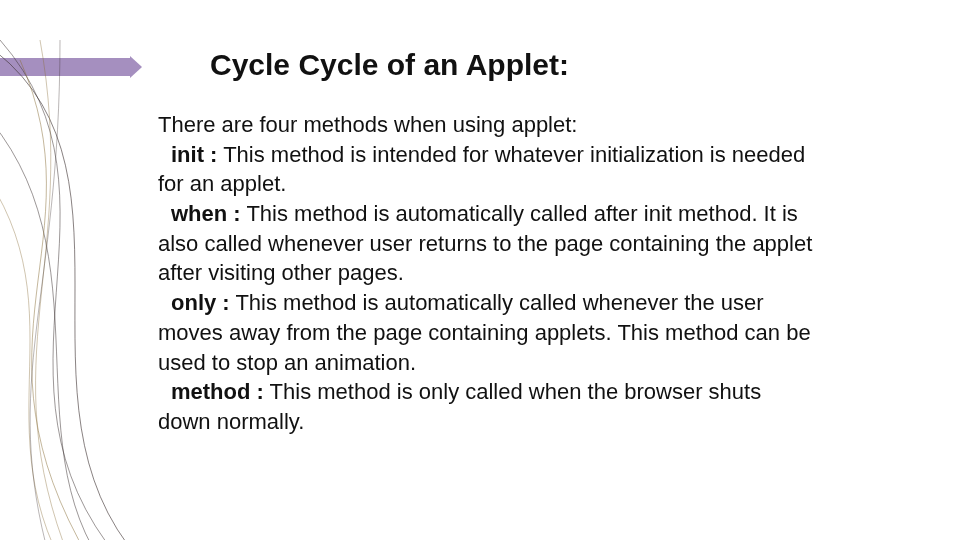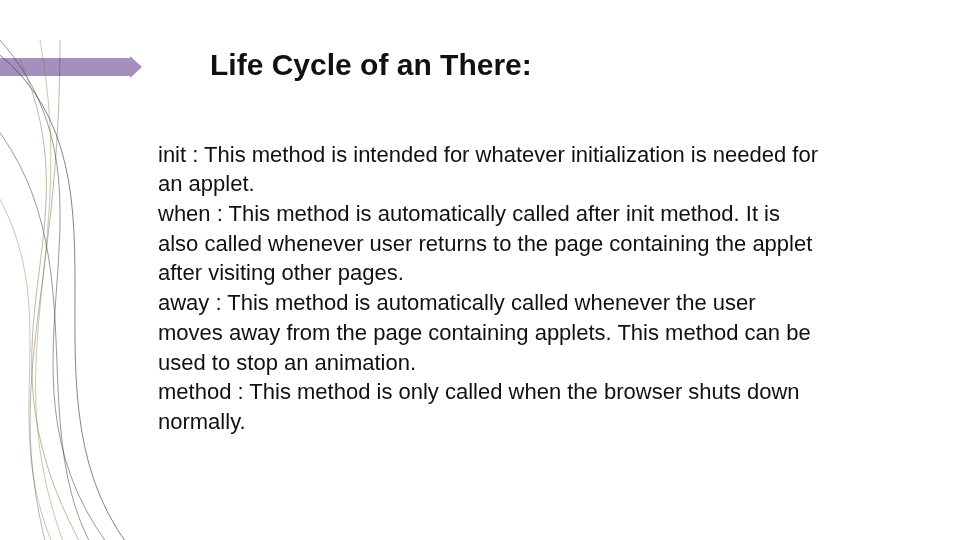--- a/index.html
+++ b/index.html
@@ -56,41 +56,41 @@
   
   .body {
     position: absolute;
     top: 110px;
     left: 158px;
     width: 660px;
     font-size: 22px;
     line-height: 1.35;
     color: #111;
   }
-  .body .b { font-weight: normal; }
+  .body .b { font-weight: bold; margin-left: 13px; }
 </style>
 </head>
 <body>
 
 <div class="accent-bar"></div>
 <div class="accent-arrow"></div>
 
 <svg class="deco" viewBox="0 0 280 520">
   <g fill="none" stroke-width="1">
     <path d="M 40 0 C 220 120, 60 360, 200 520" stroke="#3a2f2f" opacity="0.6"></path>
     <path d="M 60 0 C 200 160, 30 340, 180 520" stroke="#3a2f2f" opacity="0.5"></path>
     <path d="M 10 40 C 180 180, 70 380, 160 520" stroke="#3a2f2f" opacity="0.5"></path>
     <path d="M 80 20 C 160 200, 20 300, 150 520" stroke="#8a6f3a" opacity="0.5"></path>
     <path d="M 100 0 C 140 220, 50 320, 130 520" stroke="#8a6f3a" opacity="0.4"></path>
     <path d="M 0 80 C 160 240, 40 360, 120 520" stroke="#8a6f3a" opacity="0.4"></path>
     <path d="M 120 0 C 120 260, 60 340, 110 520" stroke="#3a2f2f" opacity="0.35"></path>
   </g>
 </svg>
 
-<div class="title">Life Cycle of an There:</div>
+<div class="title">Cycle Cycle of an Applet:</div>
 
 <div class="body">
-  <br>
+  <span>There are four methods when using applet:</span><br>
   <span class="b">init :</span><span> This method is intended for whatever initialization is needed for an applet.</span><br>
   <span class="b">when :</span><span> This method is automatically called after init method. It is also called whenever user returns to the page containing the applet after visiting other pages.</span><br>
-  <span class="b">away :</span><span> This method is automatically called whenever the user moves away from the page containing applets. This method can be used to stop an animation.</span><br>
+  <span class="b">only :</span><span> This method is automatically called whenever the user moves away from the page containing applets. This method can be used to stop an animation.</span><br>
   <span class="b">method :</span><span> This method is only called when the browser shuts down normally.</span>
 </div>
 
 </body></html>

